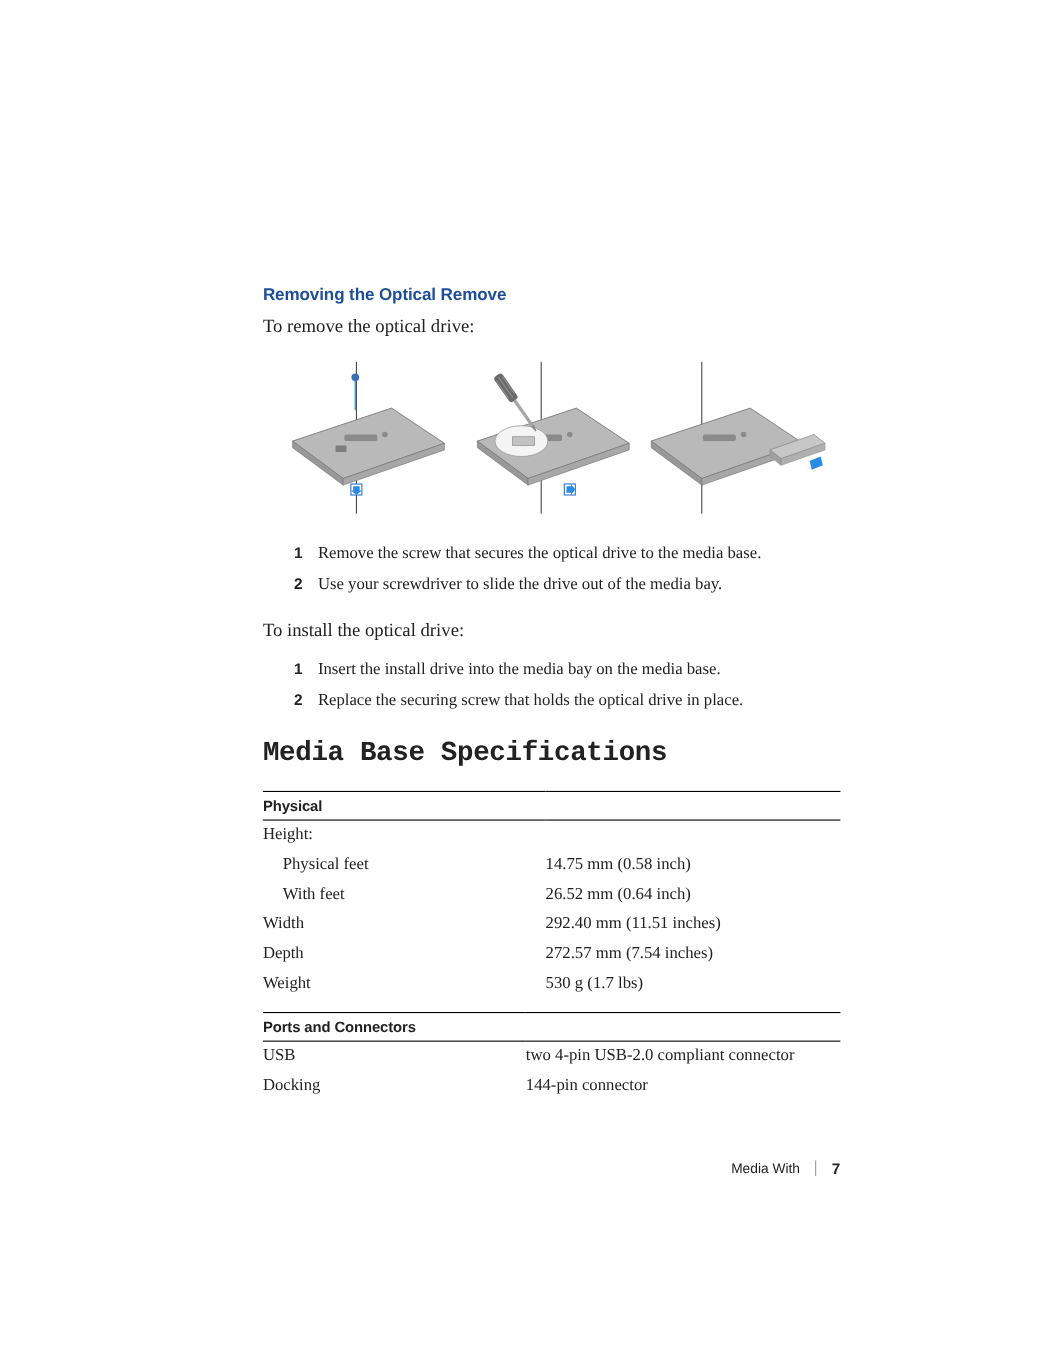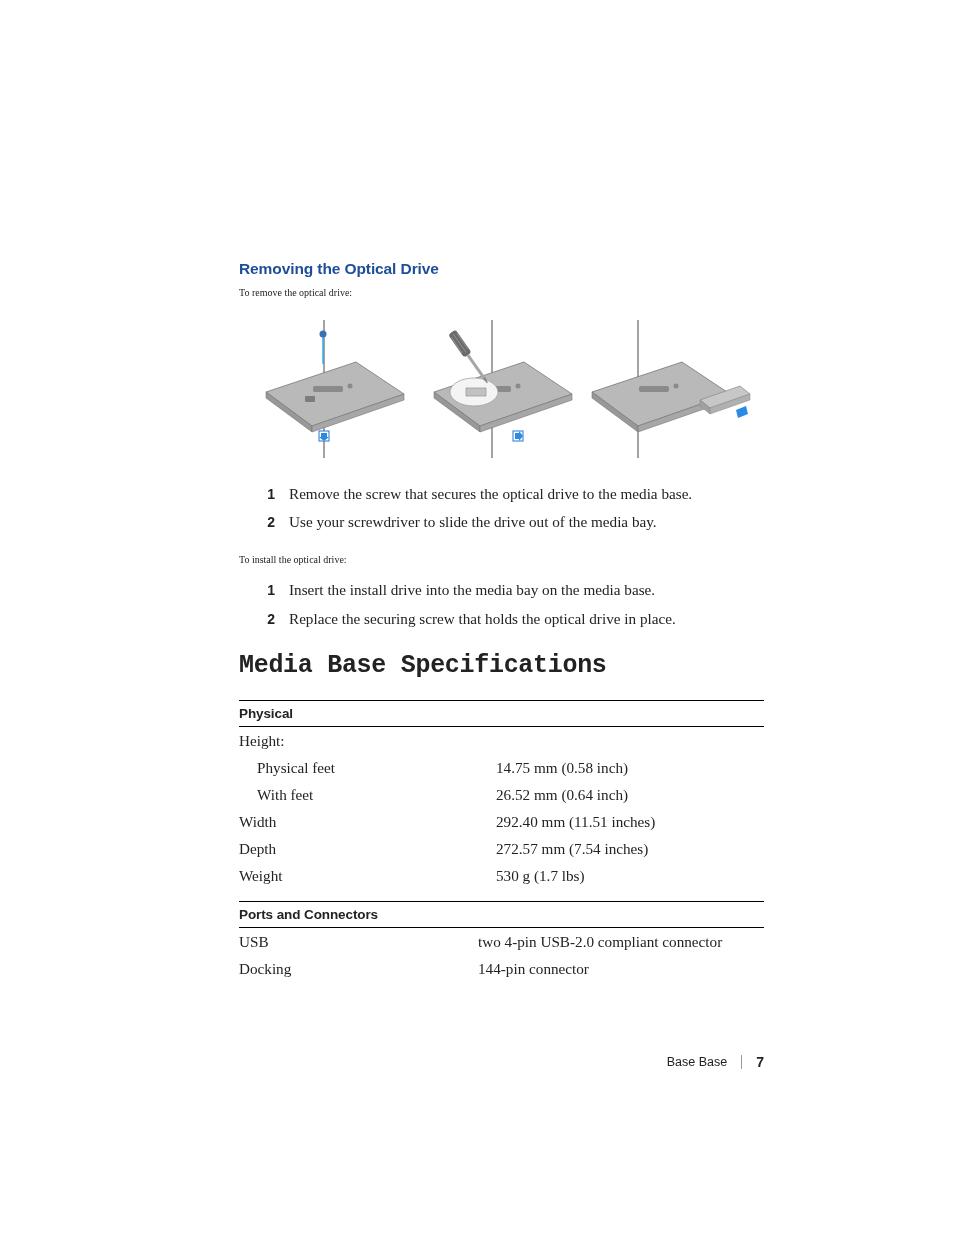--- a/index.html
+++ b/index.html
@@ -18,21 +18,21 @@
   }
   .heading3 {
     font-family: "Helvetica Neue", Helvetica, Arial, sans-serif;
     font-weight: 700;
     font-size: 15.5px;
     color: #1f4e99;
     margin: 0 0 8px 0;
     letter-spacing: -0.1px;
   }
   .body-text {
-    font-size: 10px;
+    font-size: 17px;
     color: #222;
     margin: 0 0 14px 0;
     line-height: 1.35;
   }
   .figure-row {
     display: flex;
     justify-content: center;
     gap: 0;
     margin: 6px 0 20px 0;
   }
@@ -114,21 +114,21 @@
     font-family: "Helvetica Neue", Helvetica, Arial, sans-serif;
     font-weight: 700;
     font-size: 14px;
   }
 </style>
 </head>
 <body>
 
 <div class="page">
 
-  <h3 class="heading3">Removing the Optical Drive</h3>
+  <h3 class="heading3">Removing the Optical Remove</h3>
   <p class="body-text">To remove the optical drive:</p>
 
   <div class="figure-row">
 
     <div class="figure-cell">
       <svg viewBox="0 0 168 150" width="168" height="150">
 
         <line x1="74" y1="6" x2="74" y2="144" stroke="#333" stroke-width="0.9"></line>
 
         <polygon points="16,78 106,48 154,80 62,112" fill="#b9b9b9" stroke="#777" stroke-width="0.8"></polygon>
@@ -264,18 +264,18 @@
       <td>two 4-pin USB-2.0 compliant connector</td>
     </tr>
     <tr>
       <td class="label-col">Docking</td>
       <td>144-pin connector</td>
     </tr>
   </tbody>
     </table>
 
   <div class="footer">
-    <span class="ftitle">Base Base</span>
+    <span class="ftitle">Media With</span>
     <span class="divider"></span>
     <span class="pagenum">7</span>
   </div>
 
 </div>
 
 </body></html>

